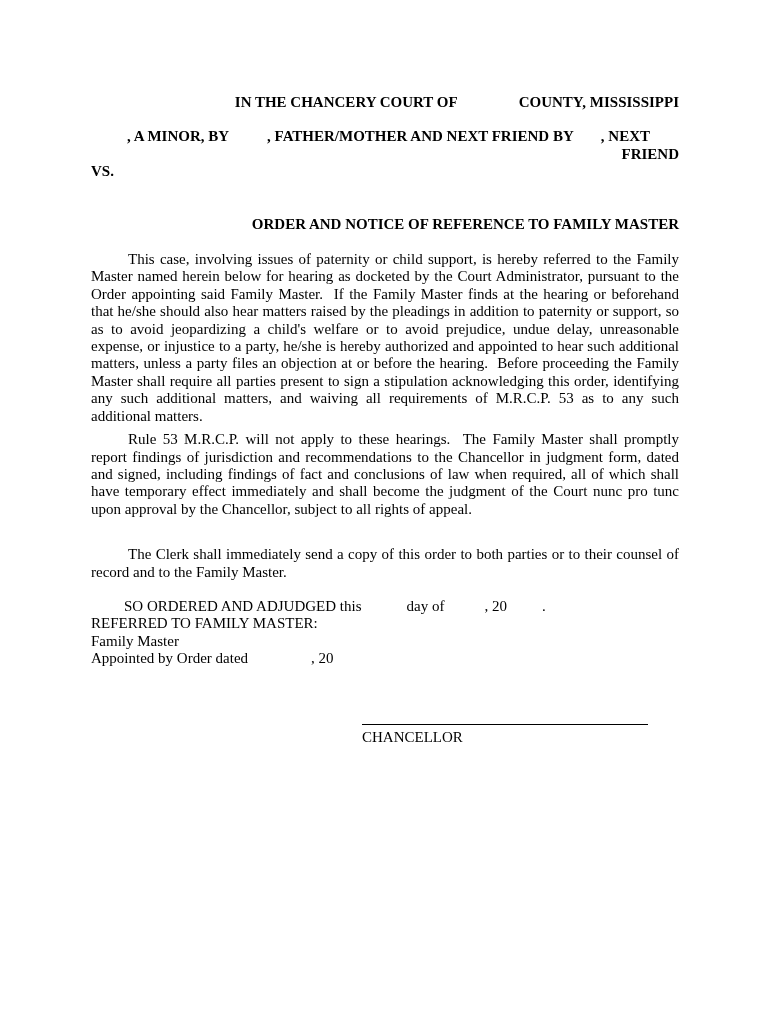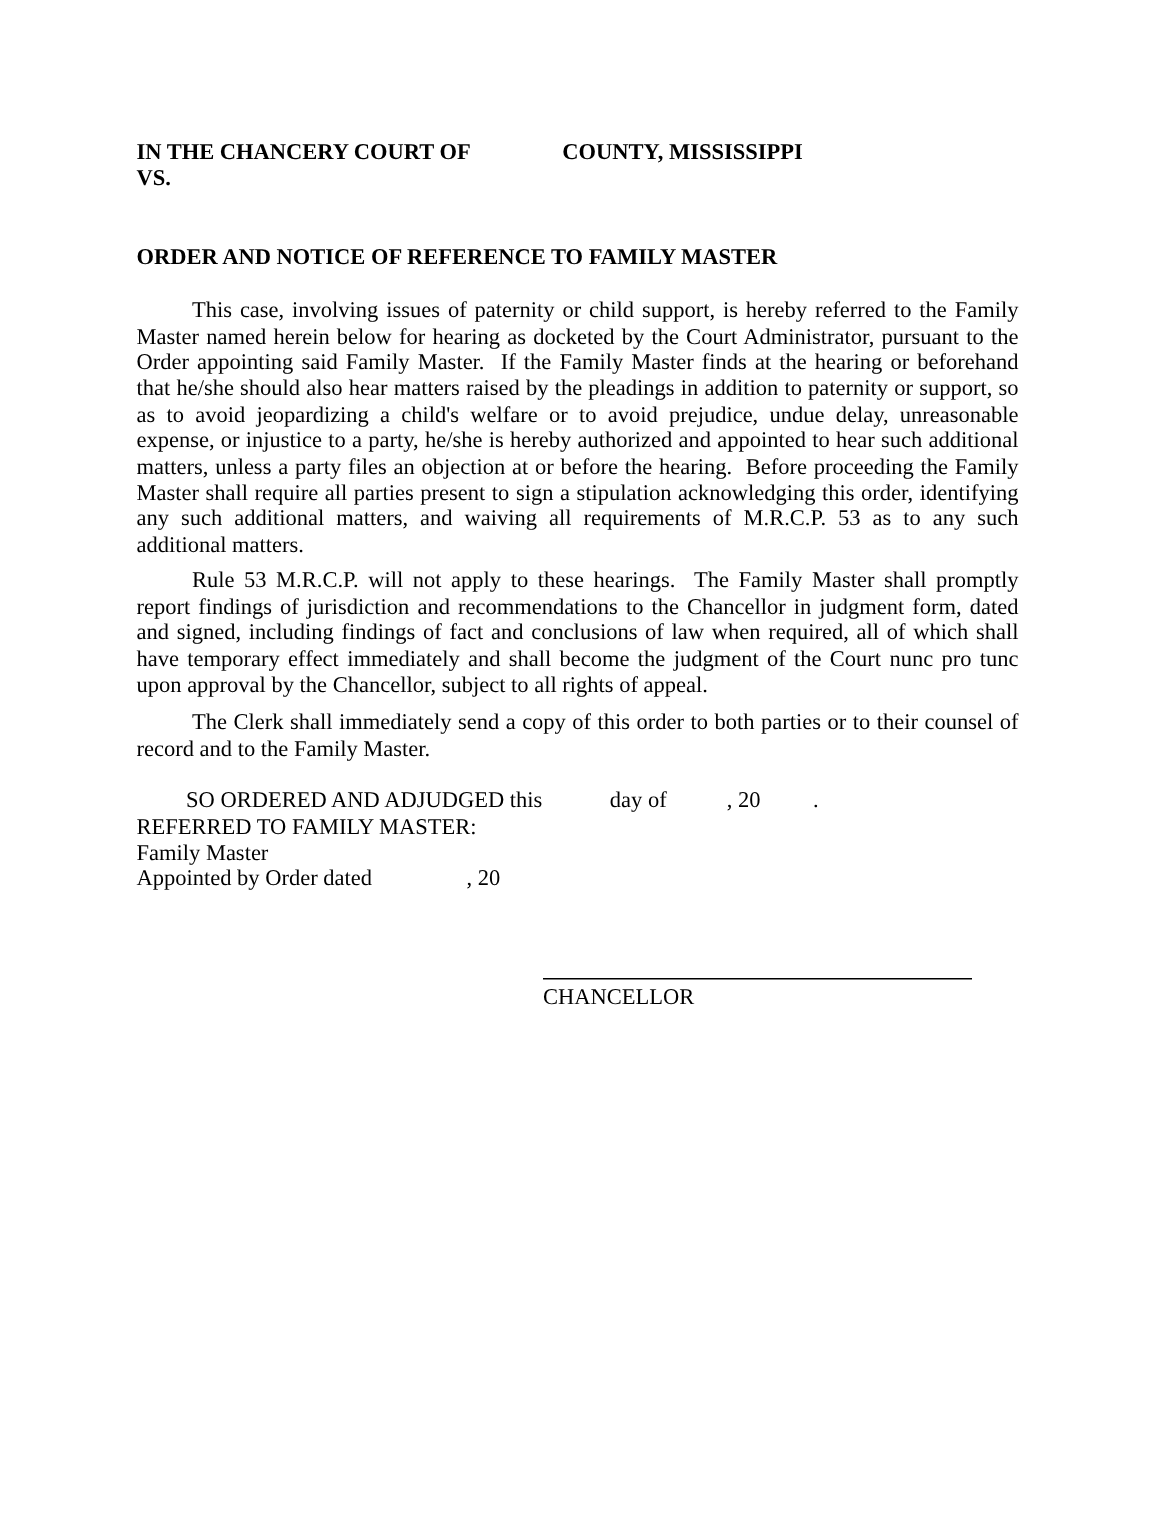--- a/index.html
+++ b/index.html
@@ -15,21 +15,21 @@
     background: #ffffff;
     color: #000000;
     font-family: "Liberation Serif", "DejaVu Serif", serif;
     font-size: 15px;
     line-height: 17.4px;
     box-sizing: border-box;
     padding: 94px 91px 0 91px;
     overflow: hidden;
   }
   .b { font-weight: bold; }
-  .center { text-align: left; }
+  .center { text-align: right; }
   .para {
     text-align: justify;
     text-indent: 37px;
     white-space: pre-wrap;
   }
   .nowrap { white-space: nowrap; }
   .blank { display: inline-block; height: 1px; }
   .w27 { width: 27px; }
   .w35 { width: 35px; }
   .w36 { width: 36px; }
@@ -37,36 +37,42 @@
   .w40 { width: 40px; }
   .w45 { width: 45px; }
   .w61 { width: 61px; }
   .w63 { width: 63px; }
 
   .caption-line1 { margin-top: 17px; }
   .versus { }
   .doc-title { margin-top: 35px; }
   .p1 { margin-top: 18px; }
   .p2 { margin-top: 6px; }
-  .p3 { margin-top: 8px; }
+  .p3 { margin-top: 28px; }
   .so-ordered { margin-top: 17px; text-indent: 33px; }
   .referred { }
   .signature { margin-top: 56px; margin-left: 271px; width: 286px; }
   .sig-line { width: 286px; height: 0; border-bottom: 1.4px solid #000; }
   .sig-label { padding-top: 4px; }
 </style>
 </head>
 <body>
 
 <div class="page">
 
   <div class="center b nowrap">
     <span>IN THE CHANCERY COURT OF</span><span class="blank w61"></span><span>COUNTY, MISSISSIPPI</span>
   </div>
 
+  <div class="caption-line1 b nowrap">
+    <span class="blank w36"></span><span>, A MINOR, BY</span><span class="blank w38"></span><span>, FATHER/MOTHER AND NEXT FRIEND BY</span><span class="blank w27"></span><span>, NEXT</span>
+  </div>
+  <div class="center b">
+    <span>FRIEND</span>
+  </div>
 
   <div class="versus b">
     <span>VS.</span>
   </div>
 
   <div class="doc-title center b">
     <span>ORDER AND NOTICE OF REFERENCE TO FAMILY MASTER</span>
   </div>
 
   <div class="para p1">This case, involving issues of paternity or child support, is hereby referred to the Family Master named herein below for hearing as docketed by the Court Administrator, pursuant to the Order appointing said Family Master.  If the Family Master finds at the hearing or beforehand that he/she should also hear matters raised by the pleadings in addition to paternity or support, so as to avoid jeopardizing a child's welfare or to avoid prejudice, undue delay, unreasonable expense, or injustice to a party, he/she is hereby authorized and appointed to hear such additional matters, unless a party files an objection at or before the hearing.  Before proceeding the Family Master shall require all parties present to sign a stipulation acknowledging this order, identifying any such additional matters, and waiving all requirements of M.R.C.P. 53 as to any such additional matters.</div>

